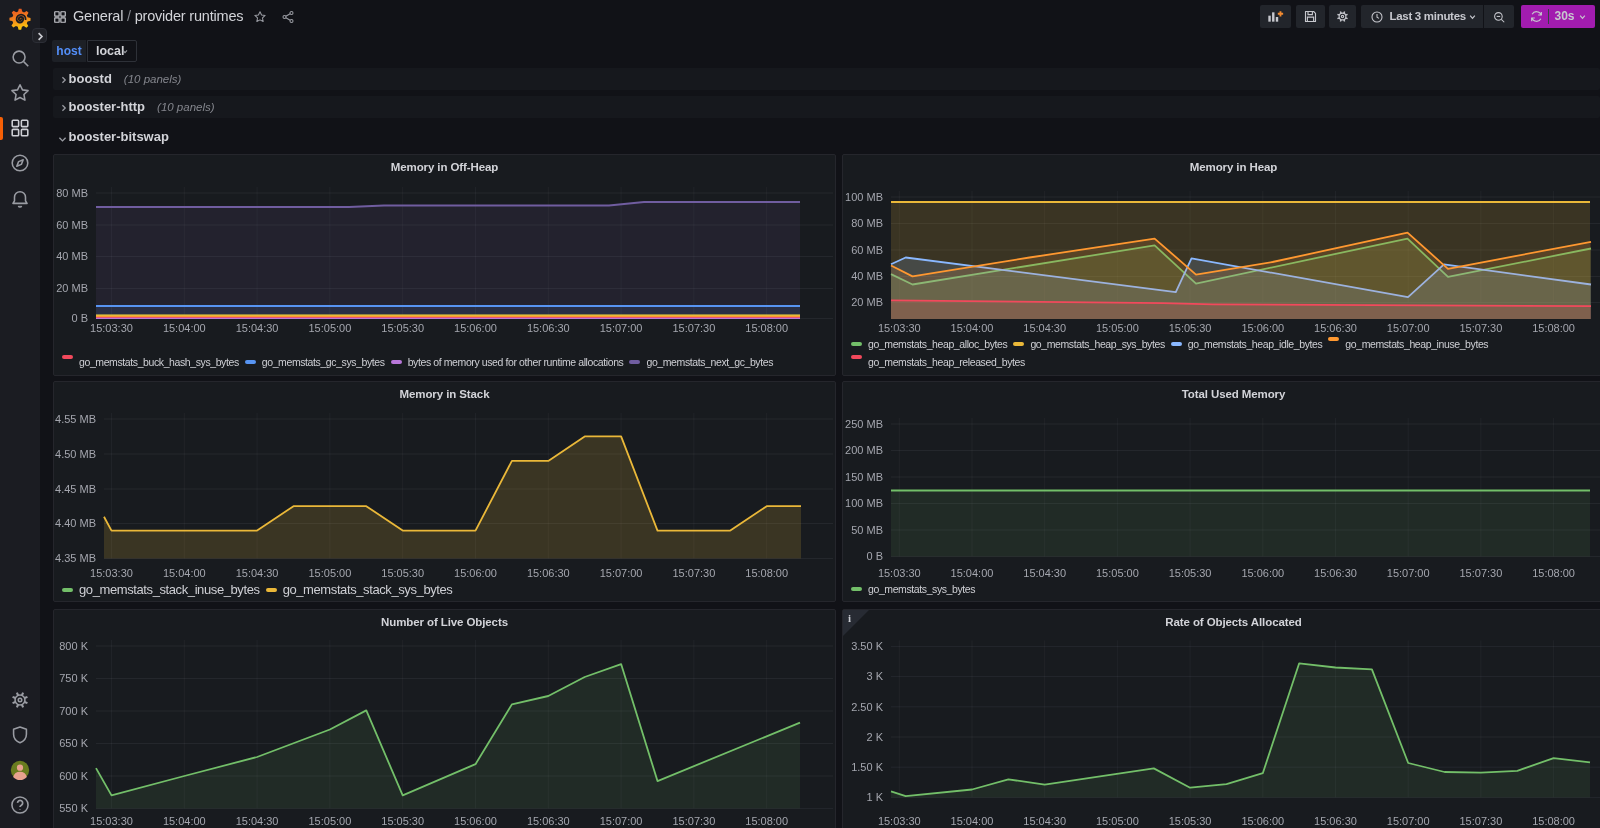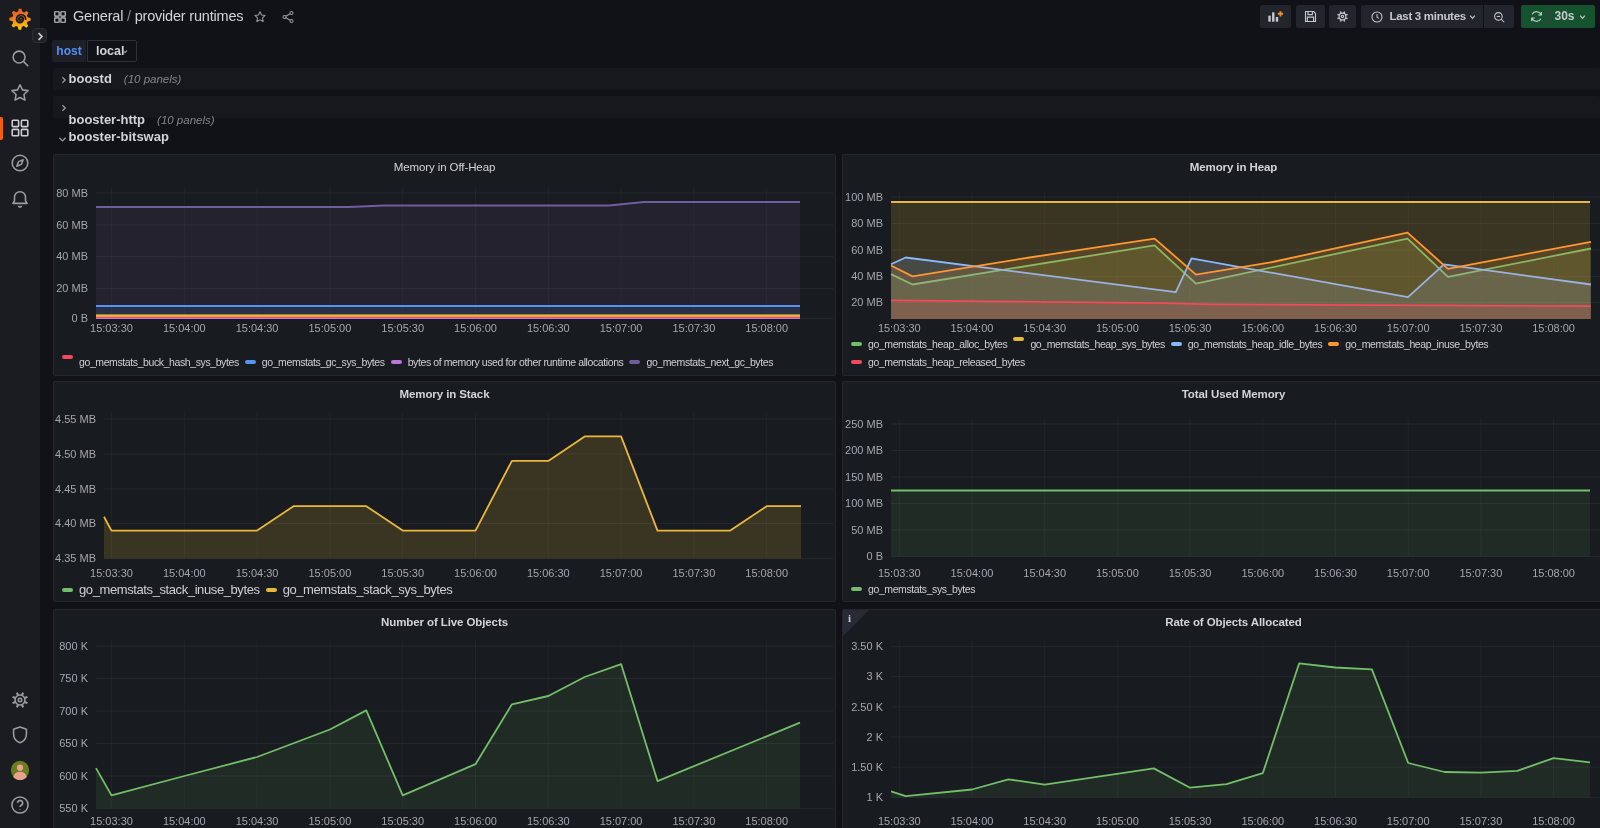--- a/index.html
+++ b/index.html
@@ -106,21 +106,21 @@
       <path d="M2.5 4l3.5 4 3.5-4"></path>
     </svg>
   </div>
 <div style="position:absolute;left:1483.5px;top:5px;width:30px;height:23px;background:#22252b;border-radius:0 2px 2px 0">
     <svg style="position:absolute;left:8px;top:4.5px" width="14" height="14" viewBox="0 0 24 24" fill="none" stroke="#c7c8ce" stroke-width="1.8">
       <circle cx="11" cy="11" r="6.5"></circle>
       <line x1="16" y1="16" x2="21" y2="21"></line>
       <line x1="8" y1="11" x2="14" y2="11"></line>
     </svg>
   </div>
-<div style="position:absolute;left:1520.5px;top:5px;width:74px;height:23px;background:#14532d;border-radius:2px">
+<div style="position:absolute;left:1520.5px;top:5px;width:74px;height:23px;background:#a21caf;border-radius:2px">
 <svg style="position:absolute;left:8px;top:4px" width="15" height="15" viewBox="0 0 24 24" fill="none" stroke="#c7c8ce" stroke-width="1.9">
       <path d="M19.5 9.5A8 8 0 0 0 5 8.5M4.5 14.5A8 8 0 0 0 19 15.5"></path>
       <path d="M19.7 4.6v5h-5M4.3 19.4v-5h5" fill="none"></path>
     </svg>
 <div style="position:absolute;left:27px;top:4px;width:1px;height:15px;background:#3a3d44"></div>
 <span style="position:absolute;left:34px;top:0;line-height:23px;font-size:12px;font-weight:bold;color:#c7c8ce">30s</span>
 <svg style="position:absolute;right:8px;top:8px" width="9" height="8" viewBox="0 0 12 12" fill="none" stroke="#c7c8ce" stroke-width="1.8">
       <path d="M2.5 4l3.5 4 3.5-4"></path>
     </svg>
   </div>
@@ -134,30 +134,30 @@
 <div style="position:absolute;left:53px;top:67.5px;right:0;height:22.5px;background:#16181d;border-radius:2px">
     <svg style="position:absolute;left:6px;top:7px" width="10" height="10" viewBox="0 0 16 16" fill="none" stroke="#9a9ca3" stroke-width="2">
       <path d="M5.5 3.5L10 8l-4.5 4.5"></path>
     </svg>
     <span style="position:absolute;left:15.5px;top:0;line-height:22.5px;font-size:13px;font-weight:bold;color:rgba(213,214,219,0.99)">boostd<span style="font-weight:normal;font-style:italic;font-size:11.5px;color:#84868d;margin-left:12px">(10 panels)</span></span>
   </div>
 <div style="position:absolute;left:53px;top:96px;right:0;height:22px;background:#16181d;border-radius:2px">
     <svg style="position:absolute;left:6px;top:7px" width="10" height="10" viewBox="0 0 16 16" fill="none" stroke="#9a9ca3" stroke-width="2">
       <path d="M5.5 3.5L10 8l-4.5 4.5"></path>
     </svg>
-    <span style="position:absolute;left:15.5px;top:8px;line-height:32px;font-size:13px;font-weight:bold;color:rgba(213,214,219,0.99)">booster-http<span style="font-weight:normal;font-style:italic;font-size:11.5px;color:#84868d;margin-left:12px">(10 panels)</span></span>
+    <span style="position:absolute;left:15.5px;top:0;line-height:22px;font-size:13px;font-weight:bold;color:rgba(213,214,219,0.99)">booster-http<span style="font-weight:normal;font-style:italic;font-size:11.5px;color:#84868d;margin-left:12px">(10 panels)</span></span>
   </div>
 <div style="position:absolute;left:53px;top:126px;right:0;height:22px;border-radius:2px">
     <svg style="position:absolute;left:4px;top:8px" width="11" height="11" viewBox="0 0 16 16" fill="none" stroke="#9a9ca3" stroke-width="2">
       <path d="M3.5 5.5L8 10l4.5-4.5"></path>
     </svg>
     <span style="position:absolute;left:15.5px;top:0;line-height:22px;font-size:13px;font-weight:bold;color:rgba(213,214,219,0.99)">booster-bitswap</span>
   </div>
 <div style="position:absolute;left:53px;top:154px;width:783px;height:221.5px;background:#181b1f;border:1px solid #25262c;border-radius:2px">
-    <div style="position:absolute;left:0;top:0;width:100%;height:24px;line-height:25px;text-align:center;font-size:11.5px;font-weight:normal;letter-spacing:-0.1px;color:rgba(213,214,219,0.99)">Memory in Off-Heap</div>
+    <div style="position:absolute;left:0;top:0;width:100%;height:24px;line-height:25px;text-align:center;font-size:11.5px;font-weight:bold;letter-spacing:-0.1px;color:rgba(213,214,219,0.99)">Memory in Off-Heap</div>
     <svg width="783" height="221" viewBox="0 0 783 221" style="position:absolute;left:0;top:0">
       <line x1="42" y1="38.0" x2="779" y2="38.0" stroke="rgba(204,204,220,0.07)" stroke-width="1"></line>
       <line x1="42" y1="70.0" x2="779" y2="70.0" stroke="rgba(204,204,220,0.07)" stroke-width="1"></line>
       <line x1="42" y1="101.5" x2="779" y2="101.5" stroke="rgba(204,204,220,0.07)" stroke-width="1"></line>
       <line x1="42" y1="133.5" x2="779" y2="133.5" stroke="rgba(204,204,220,0.07)" stroke-width="1"></line>
       <line x1="42" y1="163.5" x2="779" y2="163.5" stroke="rgba(204,204,220,0.07)" stroke-width="1"></line>
       <line x1="57.5" y1="32.0" x2="57.5" y2="163.5" stroke="rgba(204,204,220,0.05)" stroke-width="1"></line>
       <line x1="130.3" y1="32.0" x2="130.3" y2="163.5" stroke="rgba(204,204,220,0.05)" stroke-width="1"></line>
       <line x1="203.1" y1="32.0" x2="203.1" y2="163.5" stroke="rgba(204,204,220,0.05)" stroke-width="1"></line>
       <line x1="275.9" y1="32.0" x2="275.9" y2="163.5" stroke="rgba(204,204,220,0.05)" stroke-width="1"></line>
@@ -243,26 +243,26 @@
       <text x="274.4" y="176.5" fill="rgba(166,168,176,0.99)" font-size="11" text-anchor="middle">15:05:00</text>
       <text x="347.1" y="176.5" fill="rgba(166,168,176,0.99)" font-size="11" text-anchor="middle">15:05:30</text>
       <text x="419.8" y="176.5" fill="rgba(166,168,176,0.99)" font-size="11" text-anchor="middle">15:06:00</text>
       <text x="492.5" y="176.5" fill="rgba(166,168,176,0.99)" font-size="11" text-anchor="middle">15:06:30</text>
       <text x="565.2" y="176.5" fill="rgba(166,168,176,0.99)" font-size="11" text-anchor="middle">15:07:00</text>
       <text x="637.9" y="176.5" fill="rgba(166,168,176,0.99)" font-size="11" text-anchor="middle">15:07:30</text>
       <text x="710.6" y="176.5" fill="rgba(166,168,176,0.99)" font-size="11" text-anchor="middle">15:08:00</text>
     </svg>
     <div style="position:absolute;left:8px;top:182px;right:4px;height:14px;line-height:14px;font-size:10.5px;letter-spacing:-0.4px;color:rgba(208,209,215,0.99);display:flex;overflow:hidden">
       <span style="display:inline-flex;align-items:center;margin-right:6px;white-space:nowrap"><span style="width:11px;height:3.5px;border-radius:2px;background:#73BF69;margin-right:6px;flex:none"></span>go_memstats_heap_alloc_bytes</span>
-      <span style="display:inline-flex;align-items:flex-start;margin-right:6px;white-space:nowrap"><span style="width:11px;height:3.5px;border-radius:2px;background:#EAB839;margin-right:6px;flex:none"></span>go_memstats_heap_sys_bytes</span>
+      <span style="display:inline-flex;align-items:center;margin-right:6px;white-space:nowrap"><span style="width:11px;height:3.5px;border-radius:2px;background:#EAB839;margin-right:6px;flex:none"></span>go_memstats_heap_sys_bytes</span>
       <span style="display:inline-flex;align-items:center;margin-right:6px;white-space:nowrap"><span style="width:11px;height:3.5px;border-radius:2px;background:#8AB8FF;margin-right:6px;flex:none"></span>go_memstats_heap_idle_bytes</span>
-      <span style="display:inline-flex;align-items:center;white-space:nowrap"><span style="width:11px;height:3.5px;border-radius:2px;background:#FF9830;margin-right:6px;flex:none"></span>go_memstats_heap_inuse_bytes</span>
+      <span style="display:inline-flex;white-space:nowrap"><span style="width:11px;height:3.5px;border-radius:2px;background:#FF9830;margin-right:6px;flex:none"></span>go_memstats_heap_inuse_bytes</span>
     </div>
     <div style="position:absolute;left:8px;top:200px;right:4px;height:14px;line-height:14px;font-size:10.5px;letter-spacing:-0.4px;color:rgba(208,209,215,0.99);display:flex;overflow:hidden">
-      <span style="display:inline-flex;align-items:center;margin-right:6px;white-space:nowrap"><span style="width:11px;height:3.5px;border-radius:2px;background:#F2495C;margin-right:6px;flex:none"></span>go_memstats_heap_released_bytes</span>
+      <span style="display:inline-flex;align-items:flex-start;margin-right:6px;white-space:nowrap"><span style="width:11px;height:3.5px;border-radius:2px;background:#F2495C;margin-right:6px;flex:none"></span>go_memstats_heap_released_bytes</span>
     </div>
   </div>
 <div style="position:absolute;left:53px;top:380.8px;width:783px;height:221.5px;background:#181b1f;border:1px solid #25262c;border-radius:2px">
     <div style="position:absolute;left:0;top:0;width:100%;height:24px;line-height:25px;text-align:center;font-size:11.5px;font-weight:bold;letter-spacing:-0.1px;color:rgba(213,214,219,0.99)">Memory in Stack</div>
     <svg width="783" height="221" viewBox="0 0 783 221" style="position:absolute;left:0;top:0">
       <line x1="50" y1="37.0" x2="779" y2="37.0" stroke="rgba(204,204,220,0.07)" stroke-width="1"></line>
       <line x1="50" y1="72.0" x2="779" y2="72.0" stroke="rgba(204,204,220,0.07)" stroke-width="1"></line>
       <line x1="50" y1="107.0" x2="779" y2="107.0" stroke="rgba(204,204,220,0.07)" stroke-width="1"></line>
       <line x1="50" y1="141.5" x2="779" y2="141.5" stroke="rgba(204,204,220,0.07)" stroke-width="1"></line>
       <line x1="50" y1="176.5" x2="779" y2="176.5" stroke="rgba(204,204,220,0.07)" stroke-width="1"></line>

